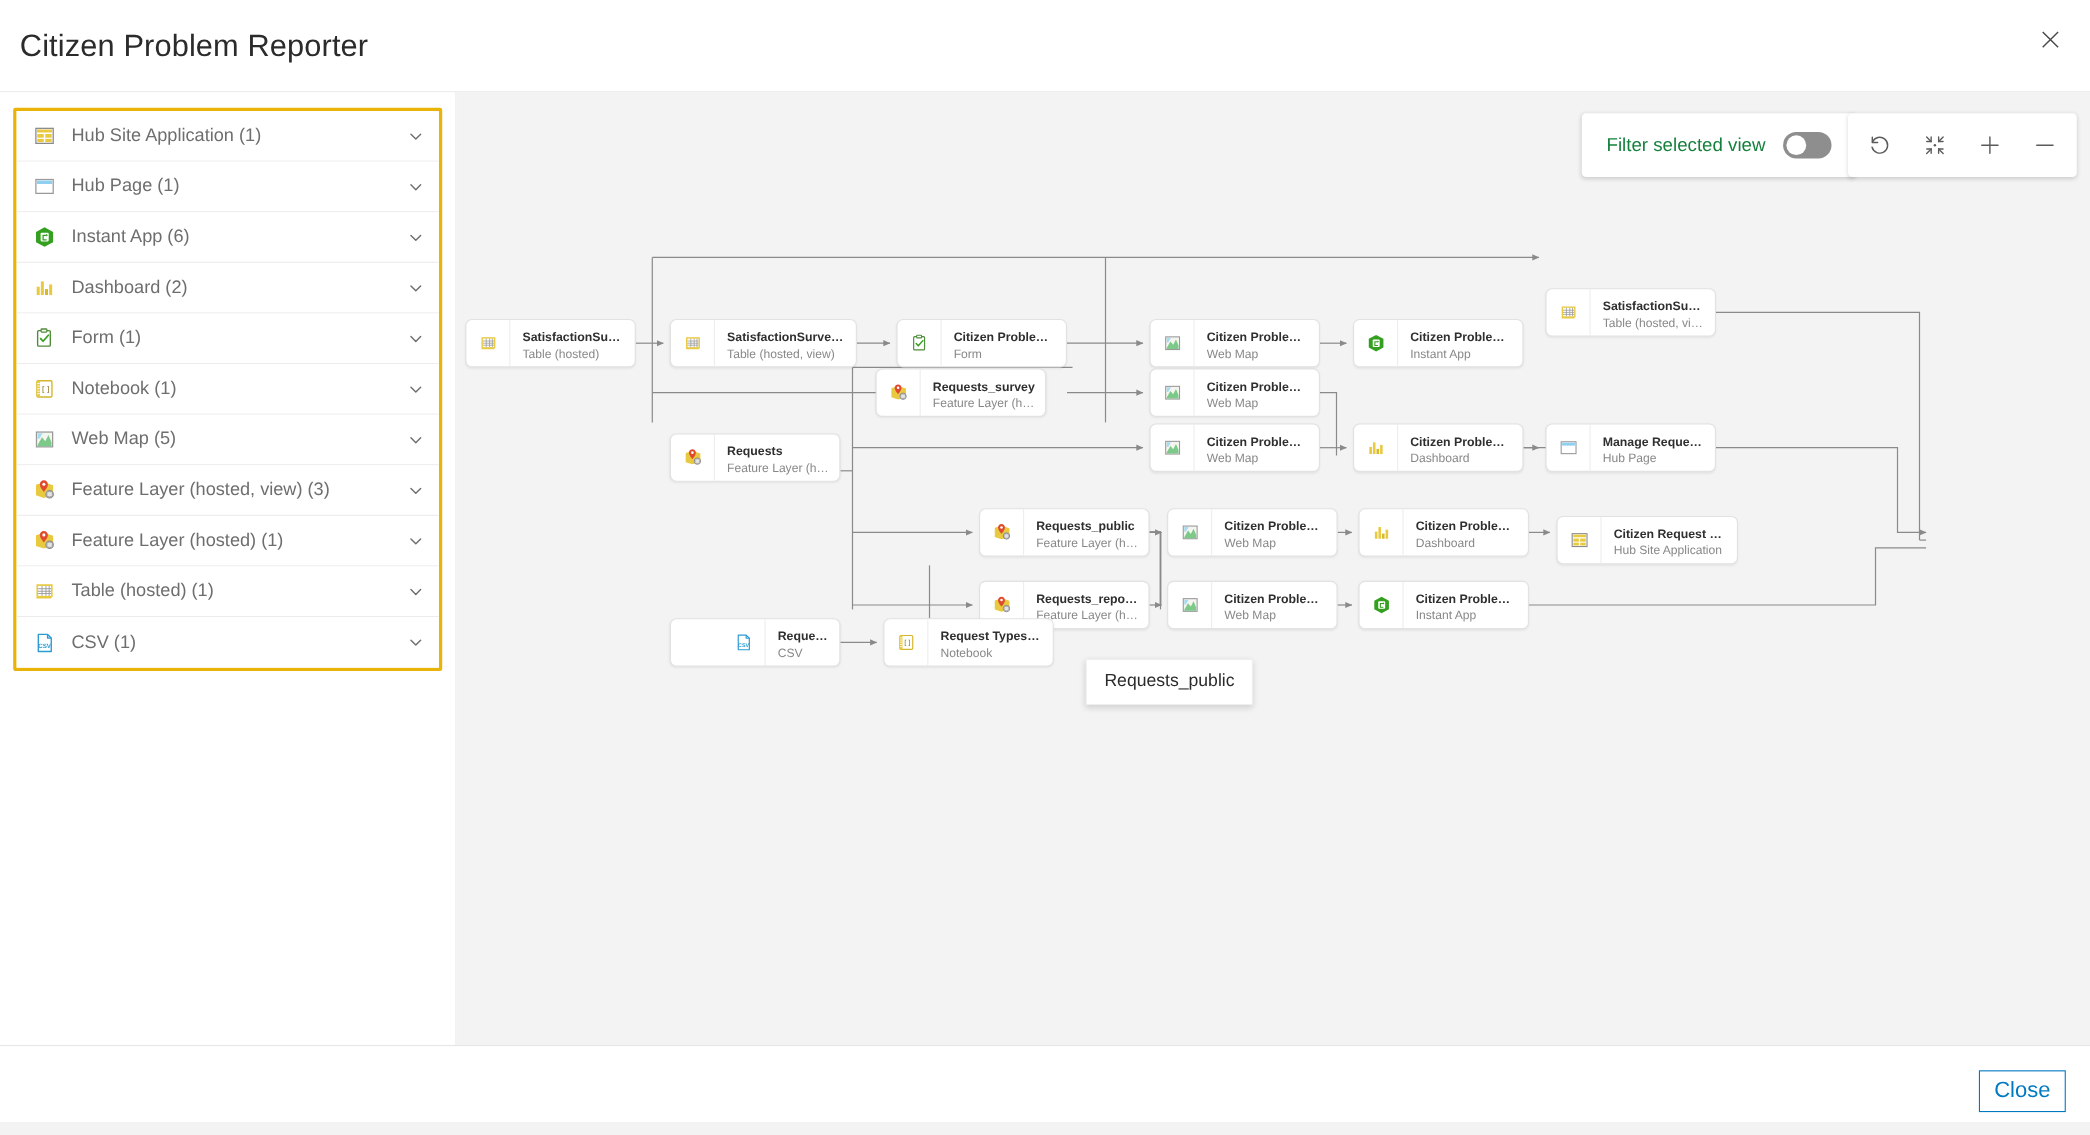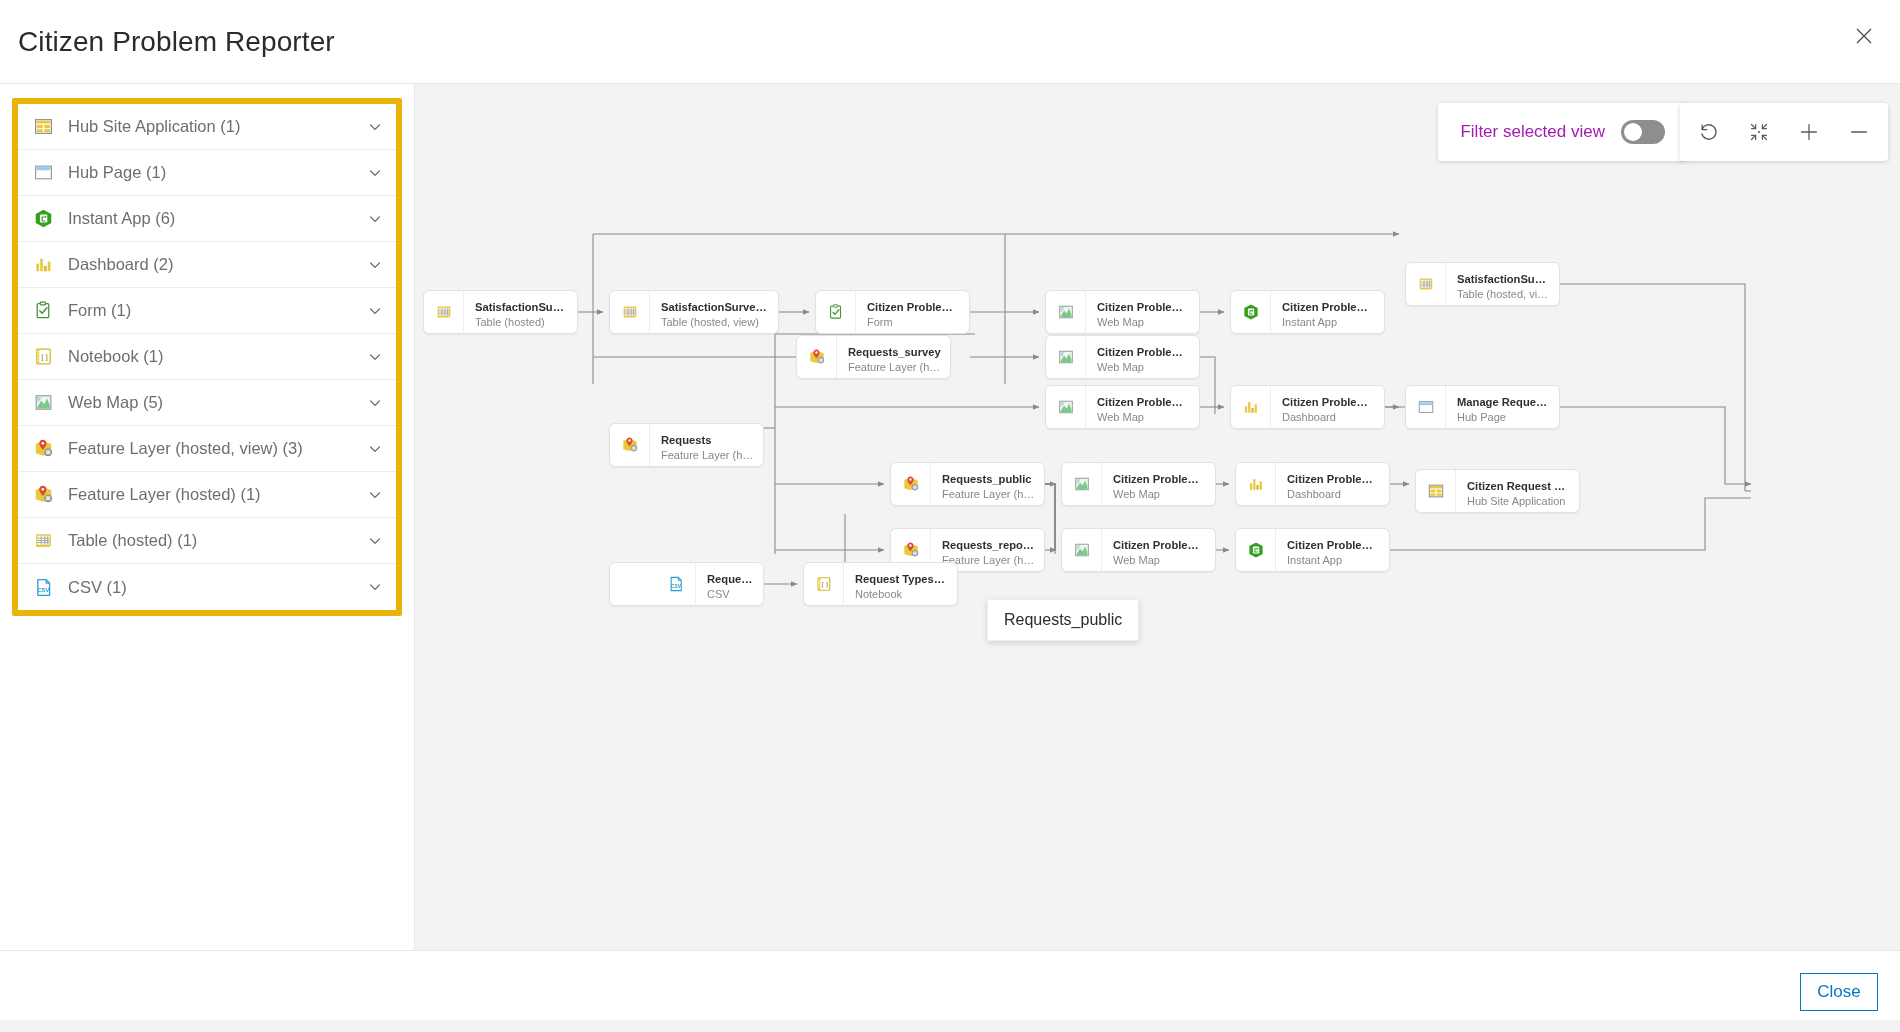--- a/index.html
+++ b/index.html
@@ -29,21 +29,21 @@
   }
   .close-x svg { display: block; }
 
   
   .sidebar {
     position: absolute; left: 0; top: 84px; width: 415px; height: 866px;
     background: #ffffff; border-right: 1px solid #e9e9e9;
     padding: 14px 12px 0 12px;
   }
   .cat-list {
-    border: 6px solid #eab308; border-radius: 2px; overflow: hidden;
+    border: 3px solid #eab308; border-radius: 2px; overflow: hidden;
     background: #fff;
   }
   .cat-row {
     display: flex; align-items: center; height: 46px;
     border-bottom: 1px solid #ececec; padding: 0 14px 0 14px;
     cursor: pointer; background: #fff;
   }
   .cat-row:last-child { border-bottom: none; }
   .cat-ico {
     width: 22px; height: 22px; margin-right: 14px; flex: 0 0 22px;
@@ -99,21 +99,21 @@
     white-space: nowrap; border-radius: 1px; z-index: 40;
   }
 
   
   .tb {
     position: absolute; background: #ffffff; border-radius: 4px;
     box-shadow: 0 1px 4px rgba(0,0,0,.16);
     display: flex; align-items: center; z-index: 30;
   }
   .tb-filter { right: 213px; top: 19px; height: 58px; padding: 0 22px; }
-  .tb-filter-label { font-size: 17px; color: #a21caf; margin-right: 16px; white-space: nowrap; }
+  .tb-filter-label { font-size: 17px; color: #15803d; margin-right: 16px; white-space: nowrap; }
   .toggle {
     width: 44px; height: 24px; border-radius: 12px; background: #8e8e8e;
     position: relative; cursor: pointer; flex: 0 0 44px;
   }
   .toggle .knob {
     position: absolute; left: 3px; top: 3px; width: 18px; height: 18px;
     border-radius: 50%; background: #ffffff;
   }
   .tb-zoom { right: 12px; top: 19px; height: 58px; padding: 0 4px; }
   .tb-btn {
@@ -129,21 +129,21 @@
     display: flex; align-items: center; justify-content: flex-end;
     padding-right: 22px;
   }
   .footer-strip {
     position: absolute; left: 0; bottom: 0; width: 1900px; height: 12px;
     background: #f3f3f3;
   }
   .btn-close {
     min-width: 78px; height: 38px; padding: 0 13px;
     border: 1px solid #0079c1; background: #ffffff; color: #0079c1;
-    font-size: 17px; font-family: "Liberation Sans", sans-serif;
+    font-size: 20px; font-family: "Liberation Sans", sans-serif;
     cursor: pointer; border-radius: 0;
   }
 </style>
 </head>
 <body>
 
 <div class="app">
 
   <div class="header">
     <div class="header-title">Citizen Problem Reporter</div>
@@ -725,21 +725,21 @@
                 <rect x="3" y="3.6" width="14" height="12.8" fill="#f5f5f0" stroke="#9a9a9a" stroke-width="1.1"></rect>
                 <path d="M4 14.8 L7.8 8.2 L10.6 11.6 L13.4 6.2 L16 12.4 L16 15.8 L4 15.8 Z" fill="#7dc98a"></path>
                 <path d="M4 4.6 L8.4 4.6 L5.6 9.4 L4 9.4 Z" fill="#8fd0f0" opacity=".75"></path>
               </svg>
             </span>
             <span class="node-txt">
               <span class="node-title">Citizen Problem Survey</span>
               <span class="node-sub">Web Map</span>
             </span>
           </div>
-          <div class="node" style="left: 194px; top: 339px; width: 155px;">
+          <div class="node" style="left: 194px; top: 310px; width: 155px;">
             <span class="node-ico">
               <svg width="18" height="18" viewBox="0 0 20 20">
                 <path d="M2.6 5.4 L9.4 3.2 L17.4 5.8 L17.4 14.6 L9.4 16.8 L2.6 14.6 Z" fill="#e9c93f"></path>
                 <path d="M9.4 1.6 c-2 0 -3.5 1.6 -3.5 3.5 c0 2.6 3.5 6.4 3.5 6.4 s3.5 -3.8 3.5 -6.4 c0 -1.9 -1.5 -3.5 -3.5 -3.5 z" fill="#e04a2f"></path>
                 <circle cx="9.4" cy="5" r="1.3" fill="#fff"></circle>
                 <ellipse cx="14.4" cy="13.6" rx="3.2" ry="3.2" fill="#fff" stroke="#8a8a8a" stroke-width="1"></ellipse>
                 <ellipse cx="14.4" cy="11.9" rx="2.4" ry="0.9" fill="#cfcfcf" stroke="#8a8a8a" stroke-width=".7"></ellipse>
                 <path d="M12 12 v3 a2.4 .9 0 0 0 4.8 0 v-3" fill="#e3e3e3" stroke="#8a8a8a" stroke-width=".7"></path>
               </svg>
             </span>

